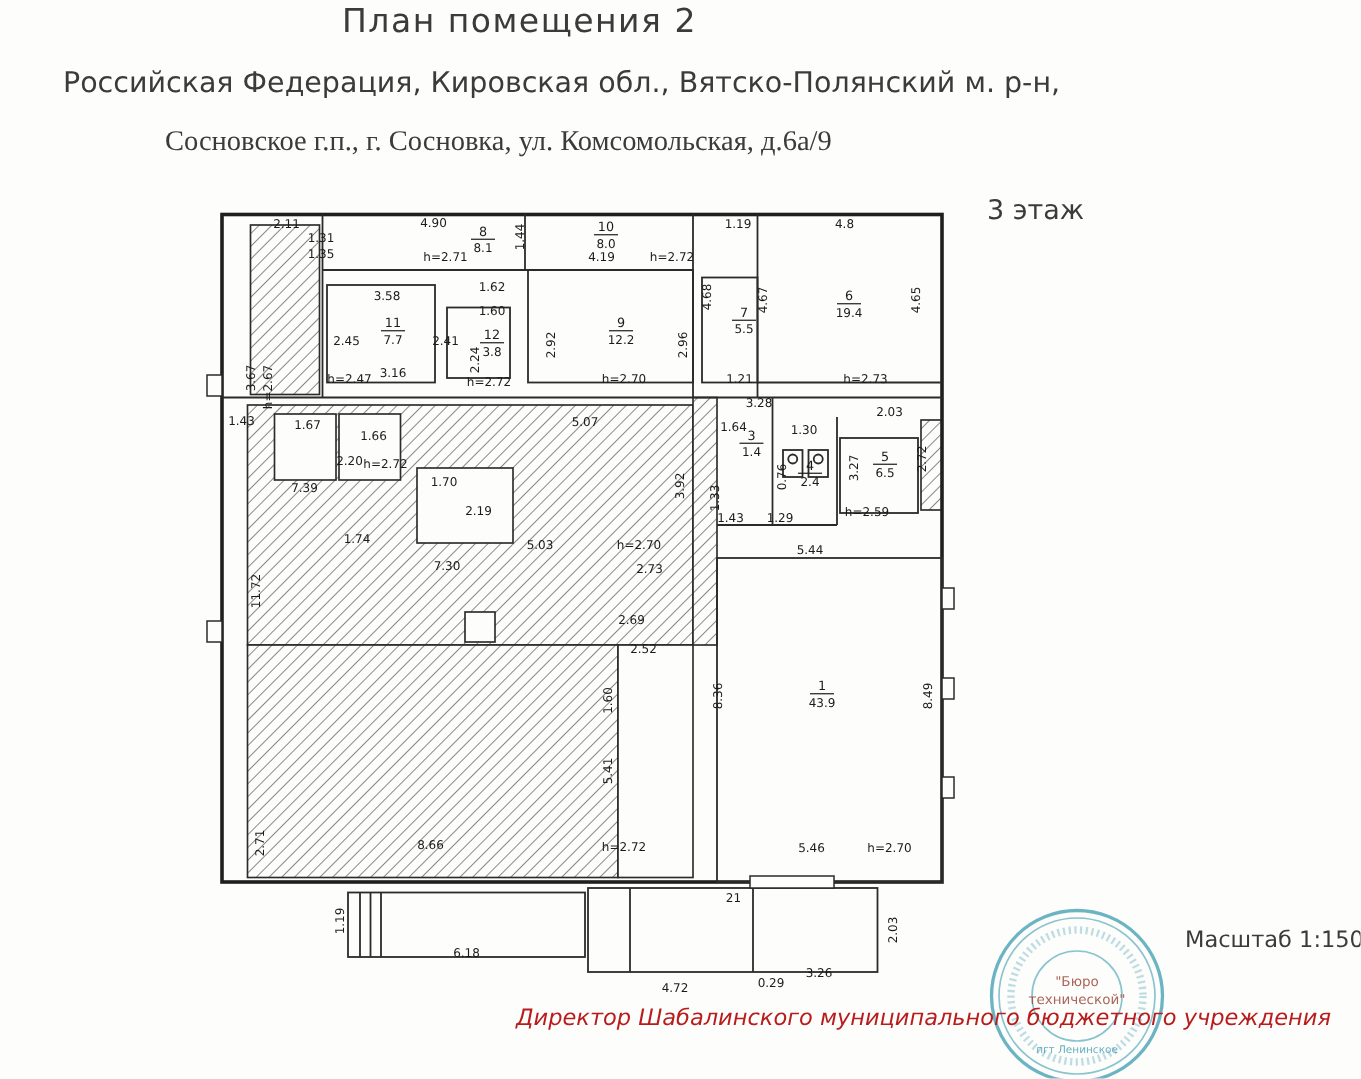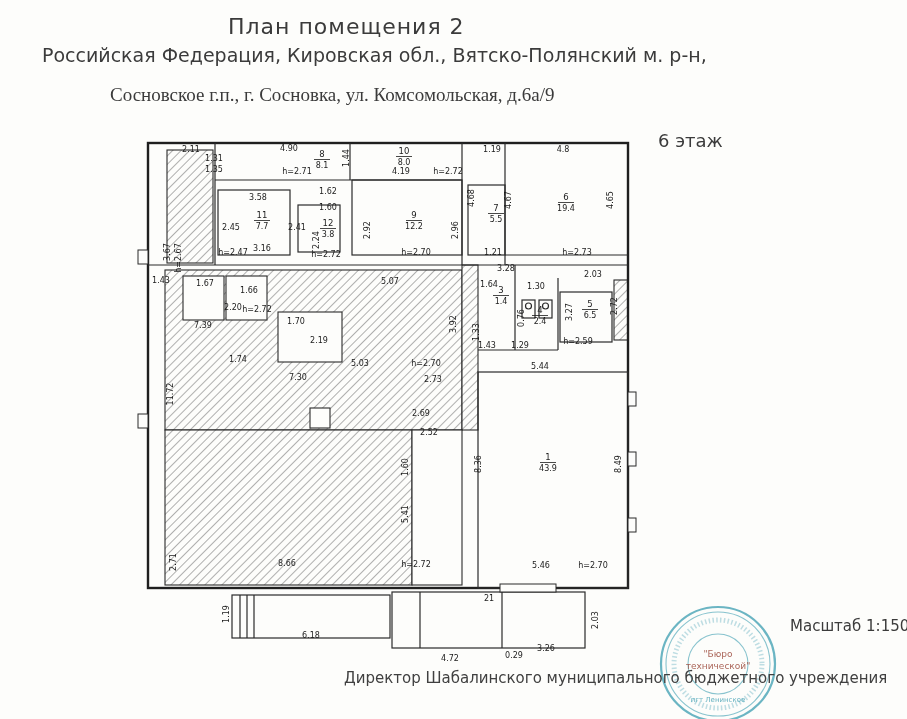--- a/index.html
+++ b/index.html
@@ -1,24 +1,24 @@
 <!DOCTYPE html>
 <html><head>
 <meta charset="utf-8">
 <style>
   html,body{margin:0;padding:0;}
   .page{position:relative;width:907px;height:719px;background:#fdfdfb;overflow:hidden;
         font-family:"DejaVu Sans",sans-serif;color:#333;}
   .hdr{position:absolute;color:#3b3b3b;white-space:nowrap;}
-  .title{left:228px;top:14px;font-size:22px;letter-spacing:1px;}
+  .title{left:228px;top:2px;font-size:22px;letter-spacing:1px;}
   .addr1{left:42px;top:44px;font-size:19px;}
   .addr2{left:110px;top:84px;font-size:19px;font-family:Liberation Serif, serif;}
   .floor{left:658px;top:130px;font-size:18px;}
   .scale{left:790px;top:617px;font-size:15px;}
-  .director{left:344px;top:669px;font-size:15px;color:#404040;}
+  .director{left:344px;top:669px;font-size:15px;color:#b91c1c;font-style:italic;}
   svg{position:absolute;left:0;top:0;}
   .wall{stroke:#2b2b2b;stroke-width:1.2;fill:none;}
   .wall-thick{stroke:#1f1f1f;stroke-width:2.4;fill:none;}
   .white-room{fill:#fdfdfb;stroke:#2b2b2b;stroke-width:1.1;}
   .hatched{fill:url(#hatch);stroke:#2b2b2b;stroke-width:1.1;}
   .tick{fill:#fdfdfb;stroke:#2b2b2b;stroke-width:1;}
   .dim{font-family:"DejaVu Sans",sans-serif;font-size:8px;fill:#1b1b1b;text-anchor:middle;}
   .room-num{font-size:8.5px;}
   .room-underline{stroke:#1b1b1b;stroke-width:0.8;}
   .stamp-ring{fill:none;stroke:#3a9cb0;stroke-width:2.2;opacity:.75;}
@@ -242,17 +242,17 @@
       <g>
         <text x="548" y="460" class="dim room-num">1</text>
         <line x1="540" x2="556" y1="462.5" y2="462.5" class="room-underline"></line>
         <text x="548" y="471" class="dim">43.9</text>
       </g>
     </svg>
 
   <div class="hdr title">План помещения 2</div>
   <div class="hdr addr1">Российская Федерация, Кировская обл., Вятско-Полянский м. р-н,</div>
   <div class="hdr addr2">Сосновское г.п., г. Сосновка, ул. Комсомольская, д.6а/9</div>
-  <div class="hdr floor">6 этаж</div>
+  <div class="hdr floor">3 этаж</div>
   <div class="hdr scale">Масштаб 1:150</div>
   <div class="hdr director">Директор Шабалинского муниципального бюджетного учреждения</div>
 
 </div>
 
 </body></html>

